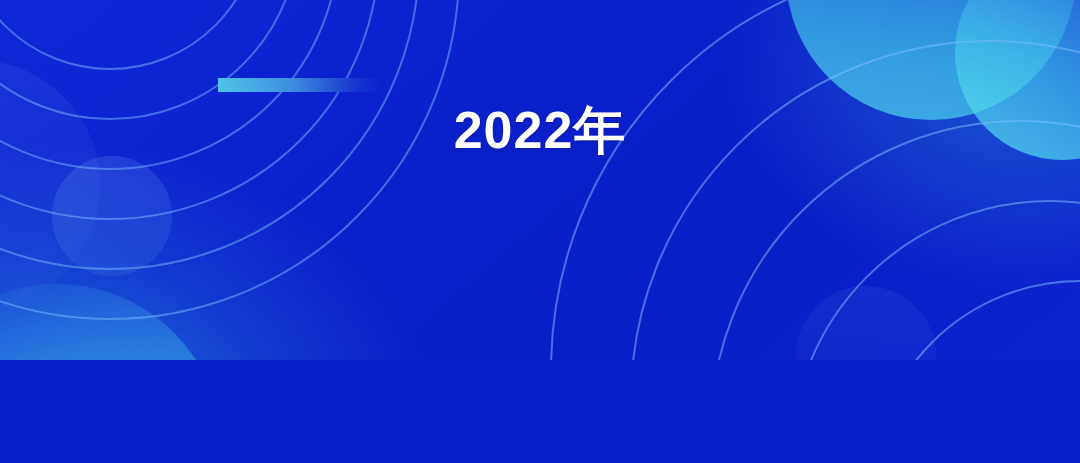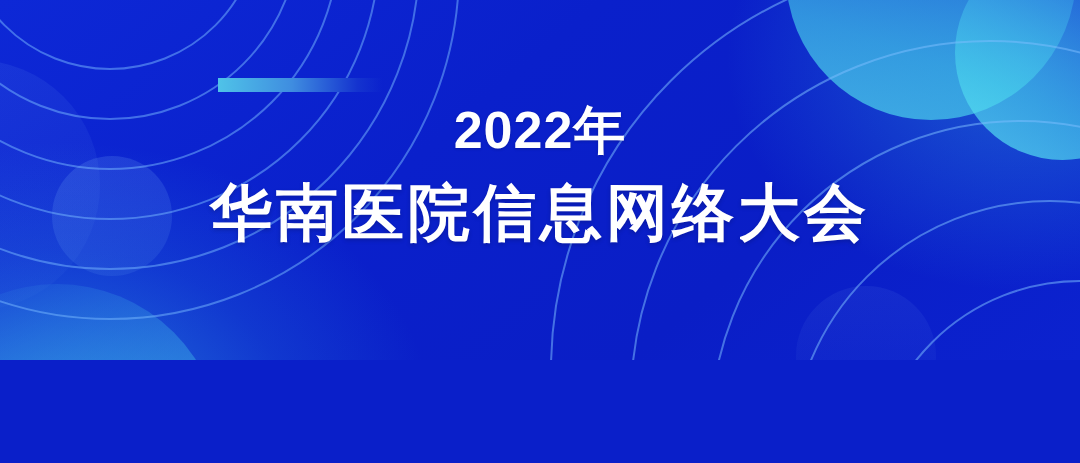--- a/index.html
+++ b/index.html
@@ -223,18 +223,17 @@
     </div>
 
   </div>
 
   <div class="content">
 
     <div class="accent-bar"></div>
 
     <div class="title-year">2022年</div>
 
-    <div class="title-main">华南医院信息网络大会</div>
 
 
   </div>
 
 </div>
 
 </body></html>

